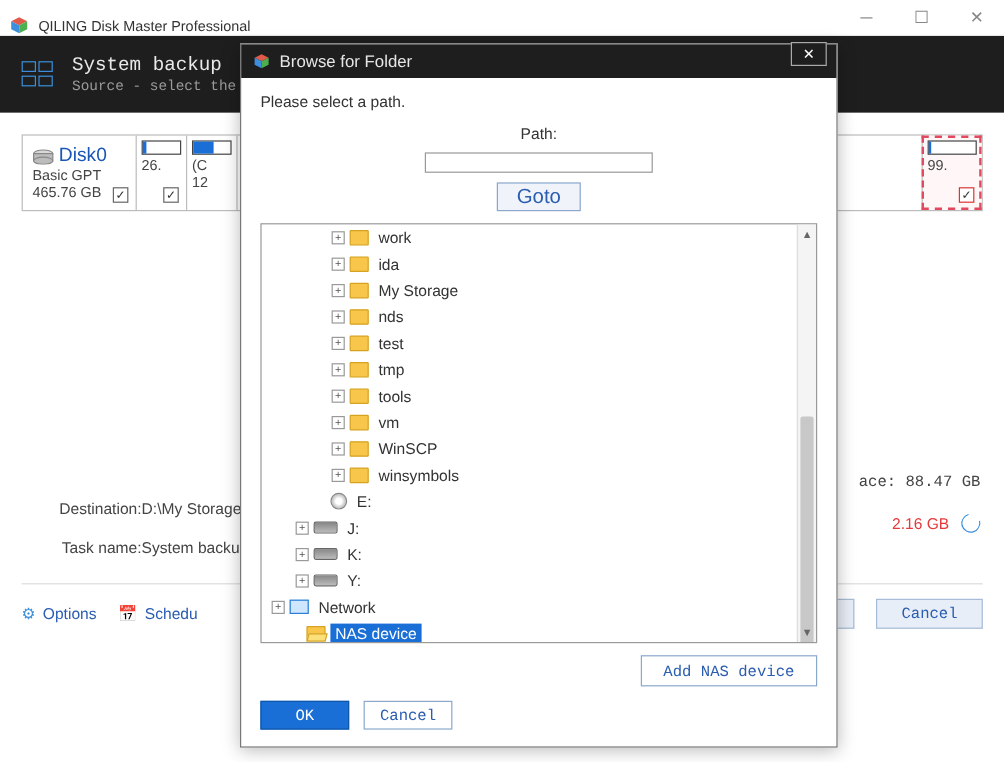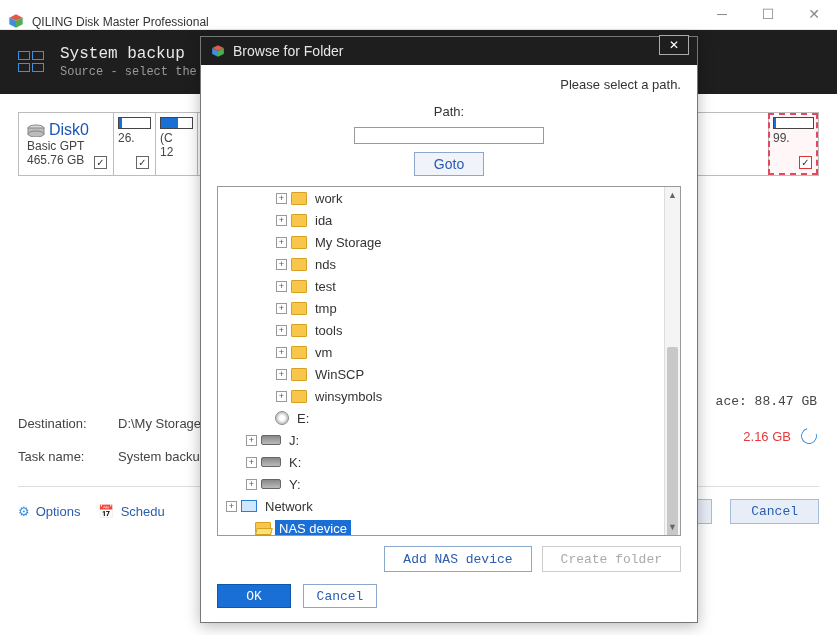--- a/index.html
+++ b/index.html
@@ -25,37 +25,37 @@
 .disk-box .iconrow { display: flex; align-items: center; gap: 4px; }
 .disk-box .dtitle { color: #1a56b7; font-size: 16px; font-weight: normal; }
 .disk-box .chk { position: absolute; right: 6px; bottom: 6px; width: 13px; height: 13px; border: 1px solid #666; display: inline-flex; align-items: center; justify-content: center; font-size: 10px; color: #333; background:#fff; }
 .part { border-left: 1px solid #bcbcbc; padding: 4px; font-family: "Consolas","Courier New",monospace; font-size: 12px; color: #444; position: relative; display:flex; flex-direction:column; }
 .part.selected { outline: 2px dashed #e0495e; outline-offset: -2px; background: #fff7f7; }
 .part .bar { height: 12px; width: 100%; border: 1px solid #444; position: relative; margin-bottom: 2px; background:#fff; }
 .part .bar .fill { height: 100%; background: #1a6fd6; }
 .part .chk { position: absolute; right: 6px; bottom: 6px; width: 13px; height: 13px; border: 1px solid #666; display: inline-flex; align-items: center; justify-content: center; font-size: 10px; color: #333; background:#fff; }
 .part.selected .chk { border-color: #d33; accent-color:#d33; }
 .destrow, .taskrow { margin-top: 18px; font-family: "Consolas","Courier New",monospace; font-size: 13px; color: #444; display:flex; }
-.destrow .lbl, .taskrow .lbl { width: 100px; }
+.destrow .lbl, .taskrow .lbl { width: 100px; text-align: right; }
 
 .bar-bottom { border-top: 1px solid #ddd; margin-top: 22px; padding-top: 12px; display: flex; align-items: center; gap: 18px; font-family: "Consolas","Courier New",monospace; font-size: 13px; color: #2a5cb0; }
 .bar-bottom .item { display: flex; align-items: center; gap: 6px; }
 .bar-bottom .spacer { flex: 1; }
 .btn-flat { background: #e8eef7; border: 1px solid #a7bcd6; padding: 4px 20px; font-family: "Consolas","Courier New",monospace; font-size: 13px; color: #2a5cb0; }
 
 
 .dialog { position: absolute; left: 200px; top: 36px; width: 498px; height: 587px; background: #fff; border: 1px solid #777; box-shadow: 0 3px 14px rgba(0,0,0,.28); display: flex; flex-direction: column; }
 .dialog .dlg-title { height: 28px; background: #1e1e1e; color: #e6e6e6; display: flex; align-items: center; padding: 0 10px; font-family: "Consolas","Courier New",monospace; font-size: 14px; }
 .dialog .dlg-title .cube { width: 14px; height: 14px; margin-right: 8px; }
 .dialog .dlg-close { position: absolute; right: 8px; top: -2px; width: 30px; height: 20px; background: #1e1e1e; border: 1px solid #aaa; color: #fff; display: flex; align-items: center; justify-content: center; font-size: 12px; }
 .dialog .dlg-body { padding: 12px 16px 10px; flex: 1; display: flex; flex-direction: column; font-family: "Consolas","Courier New",monospace; font-size: 13px; color: #333; gap: 10px; }
-.dialog .prompt { margin-bottom: 2px; text-align: right; }
+.dialog .prompt { margin-bottom: 2px; }
 .dialog .path-row { display: flex; align-items: center; gap: 8px; flex-direction: column; }
 .dialog .path-row input { flex: 1; height: 24px; border: 1px solid #999; padding: 0 6px; font-family: inherit; font-size: 13px; }
-.dialog .goto { width: 70px; height: 24px; border: 1px solid #8ba8cc; background: #f0f4fa; color: #2a5cb0; font-family: inherit; font-size: 14px; }
+.dialog .goto { width: 70px; height: 24px; border: 1px solid #8ba8cc; background: #f0f4fa; color: #2a5cb0; font-family: inherit; font-size: 17px; }
 .dialog .tree-wrap { flex: 1; border: 1px solid #999; overflow: hidden; position: relative; background: #fff; }
 .dialog .tree { position: absolute; inset: 0 16px 0 0; overflow: auto; }
 .dialog .scrollbar { position: absolute; right: 0; top: 0; bottom: 0; width: 16px; background: #f4f4f4; border-left: 1px solid #ddd; }
 .dialog .scrollbar .thumb { position: absolute; left: 2px; right: 2px; top: 160px; height: 200px; background: #c8c8c8; border-radius: 2px; }
 .dialog .scrollbar .arrow { position: absolute; left: 0; right: 0; height: 16px; display:flex; align-items:center; justify-content:center; color:#666; font-size:9px; }
 .dialog .scrollbar .arrow.up { top: 0; }
 .dialog .scrollbar .arrow.down { bottom: 0; }
 
 ul.tree-root, ul.tree-root ul { list-style: none; padding-left: 0; margin: 0; }
 ul.tree-root li { position: relative; }
@@ -331,19 +331,18 @@
       </div>
       <div class="scrollbar">
         <div class="arrow up">▲</div>
         <div class="thumb"></div>
         <div class="arrow down">▼</div>
       </div>
     </div>
   </div>
   <div class="dlg-actions">
     <button class="btn2">Add NAS device</button>
-    <button class="btn2 disabled">Create folder</button>
   </div>
   <div class="dlg-okrow">
     <button class="ok">OK</button>
     <button class="cancel">Cancel</button>
   </div>
 </div>
 
 </body></html>

